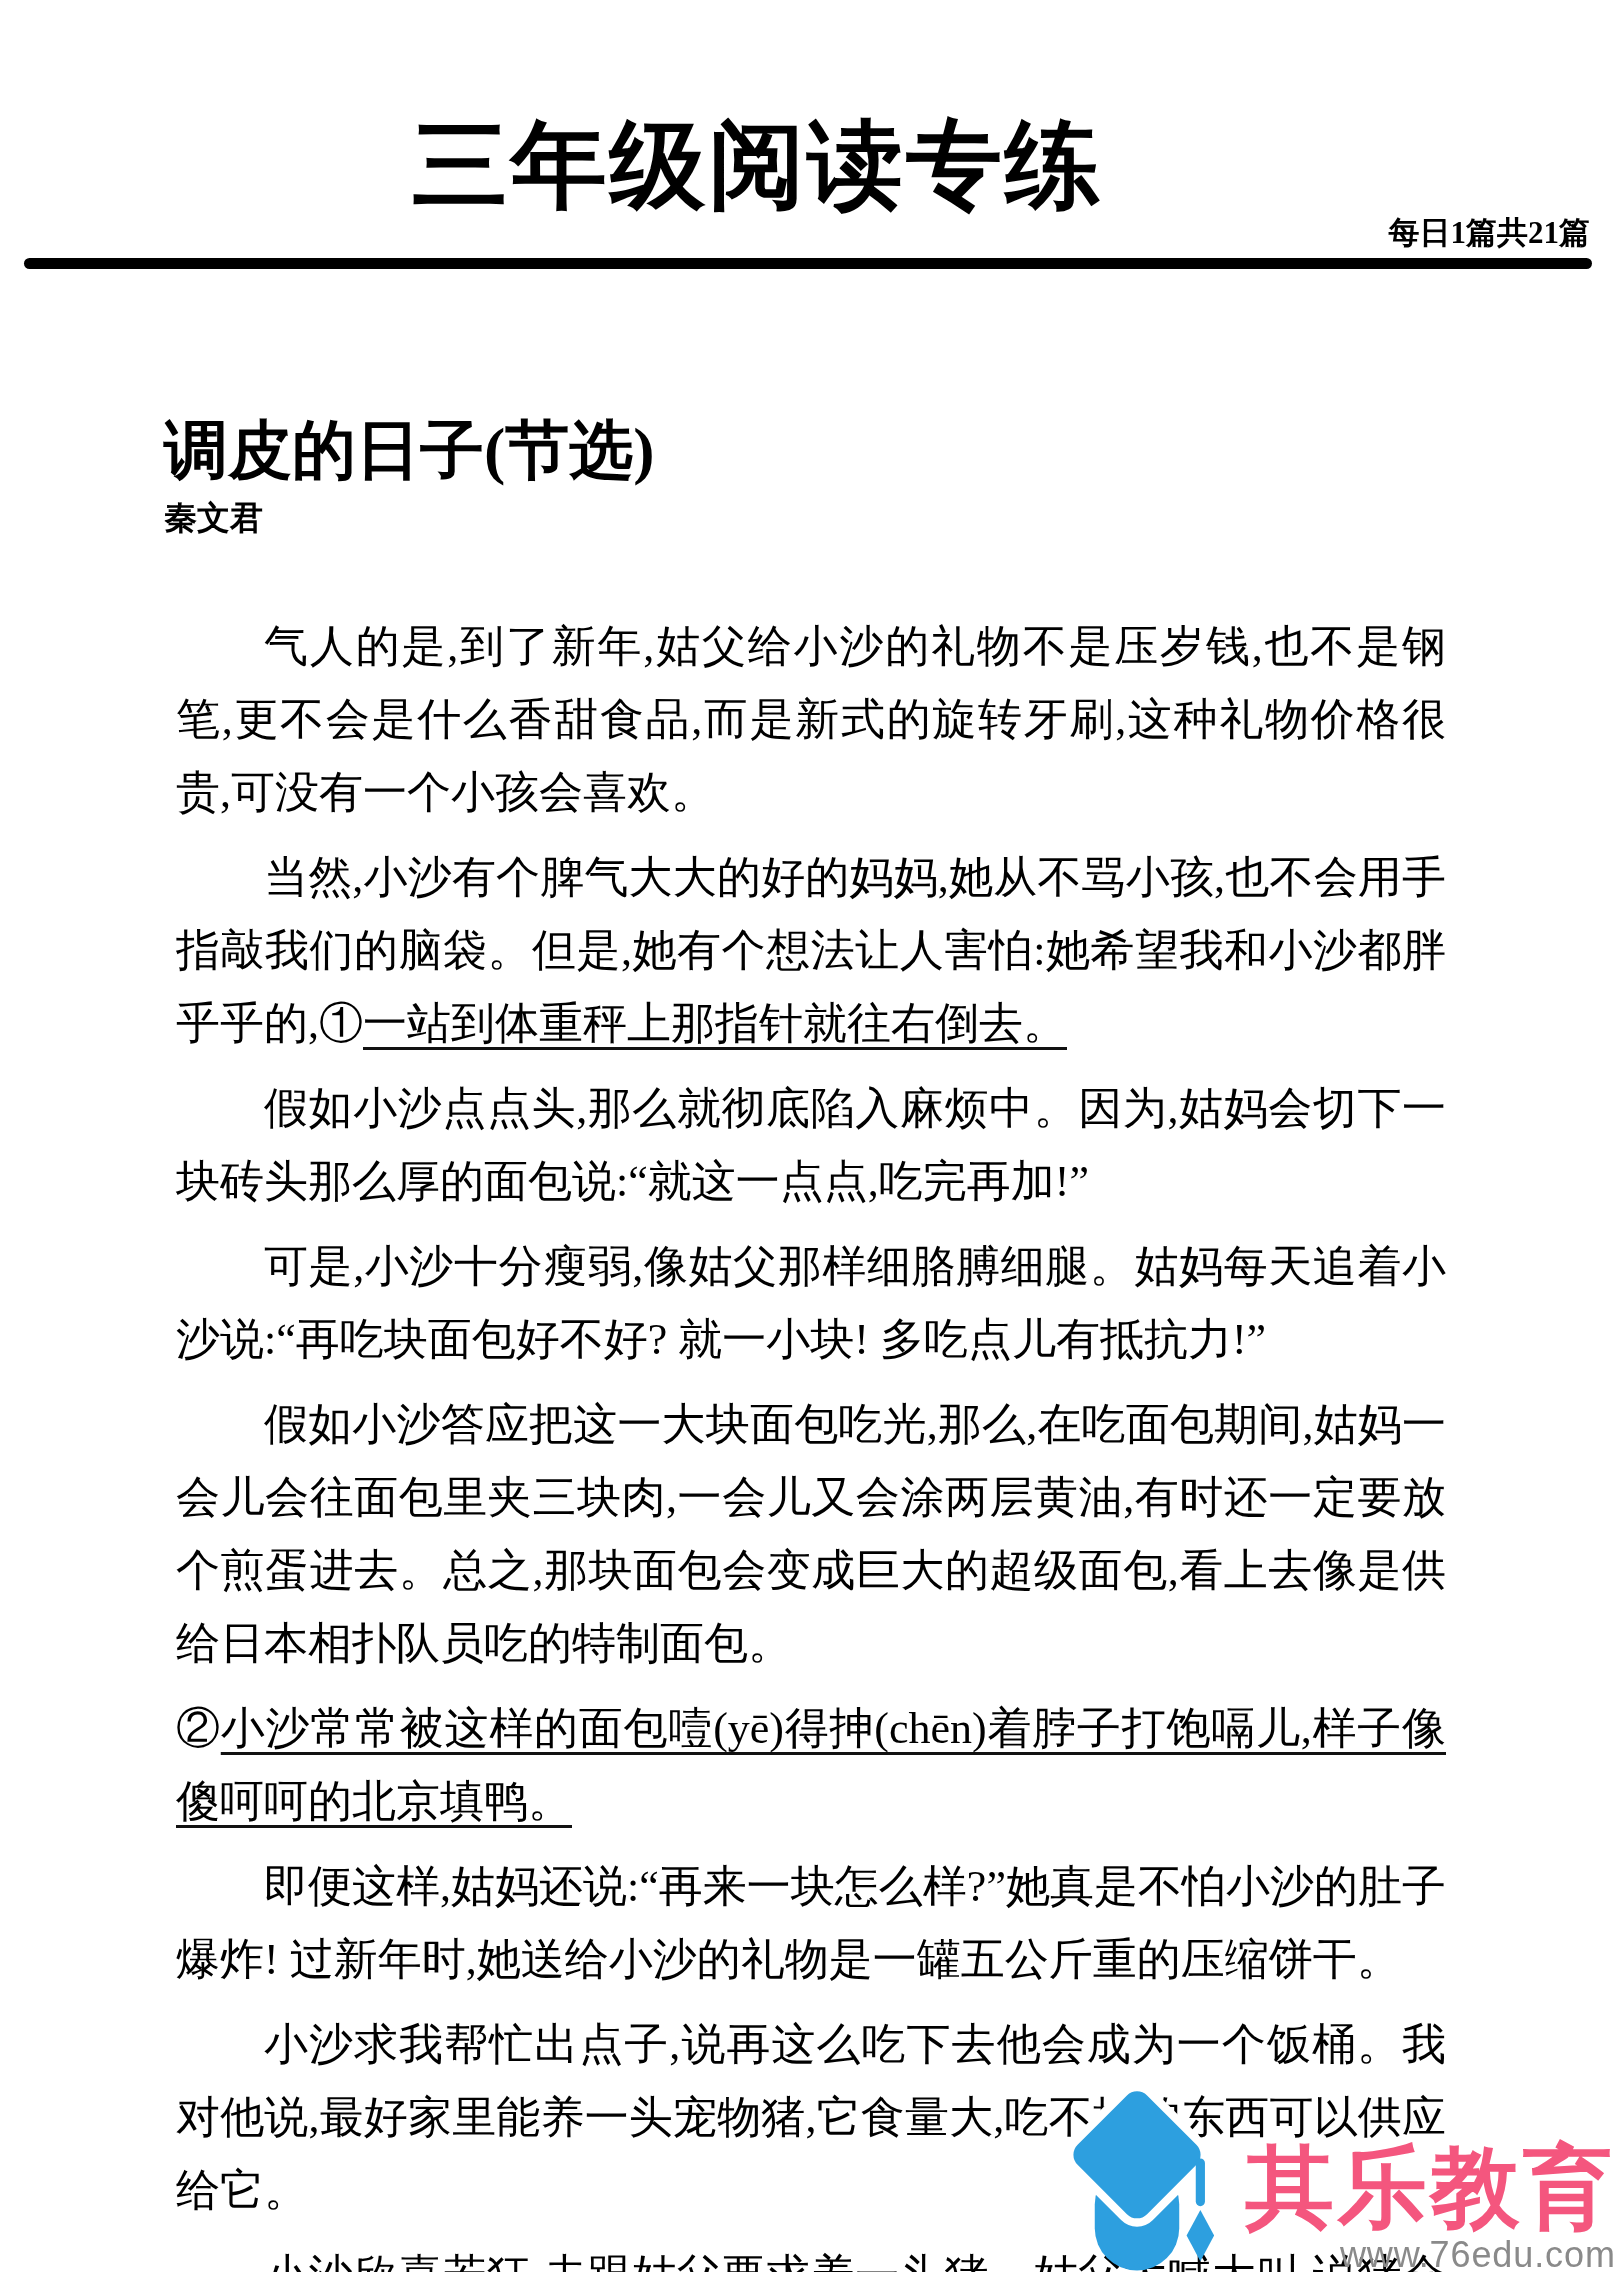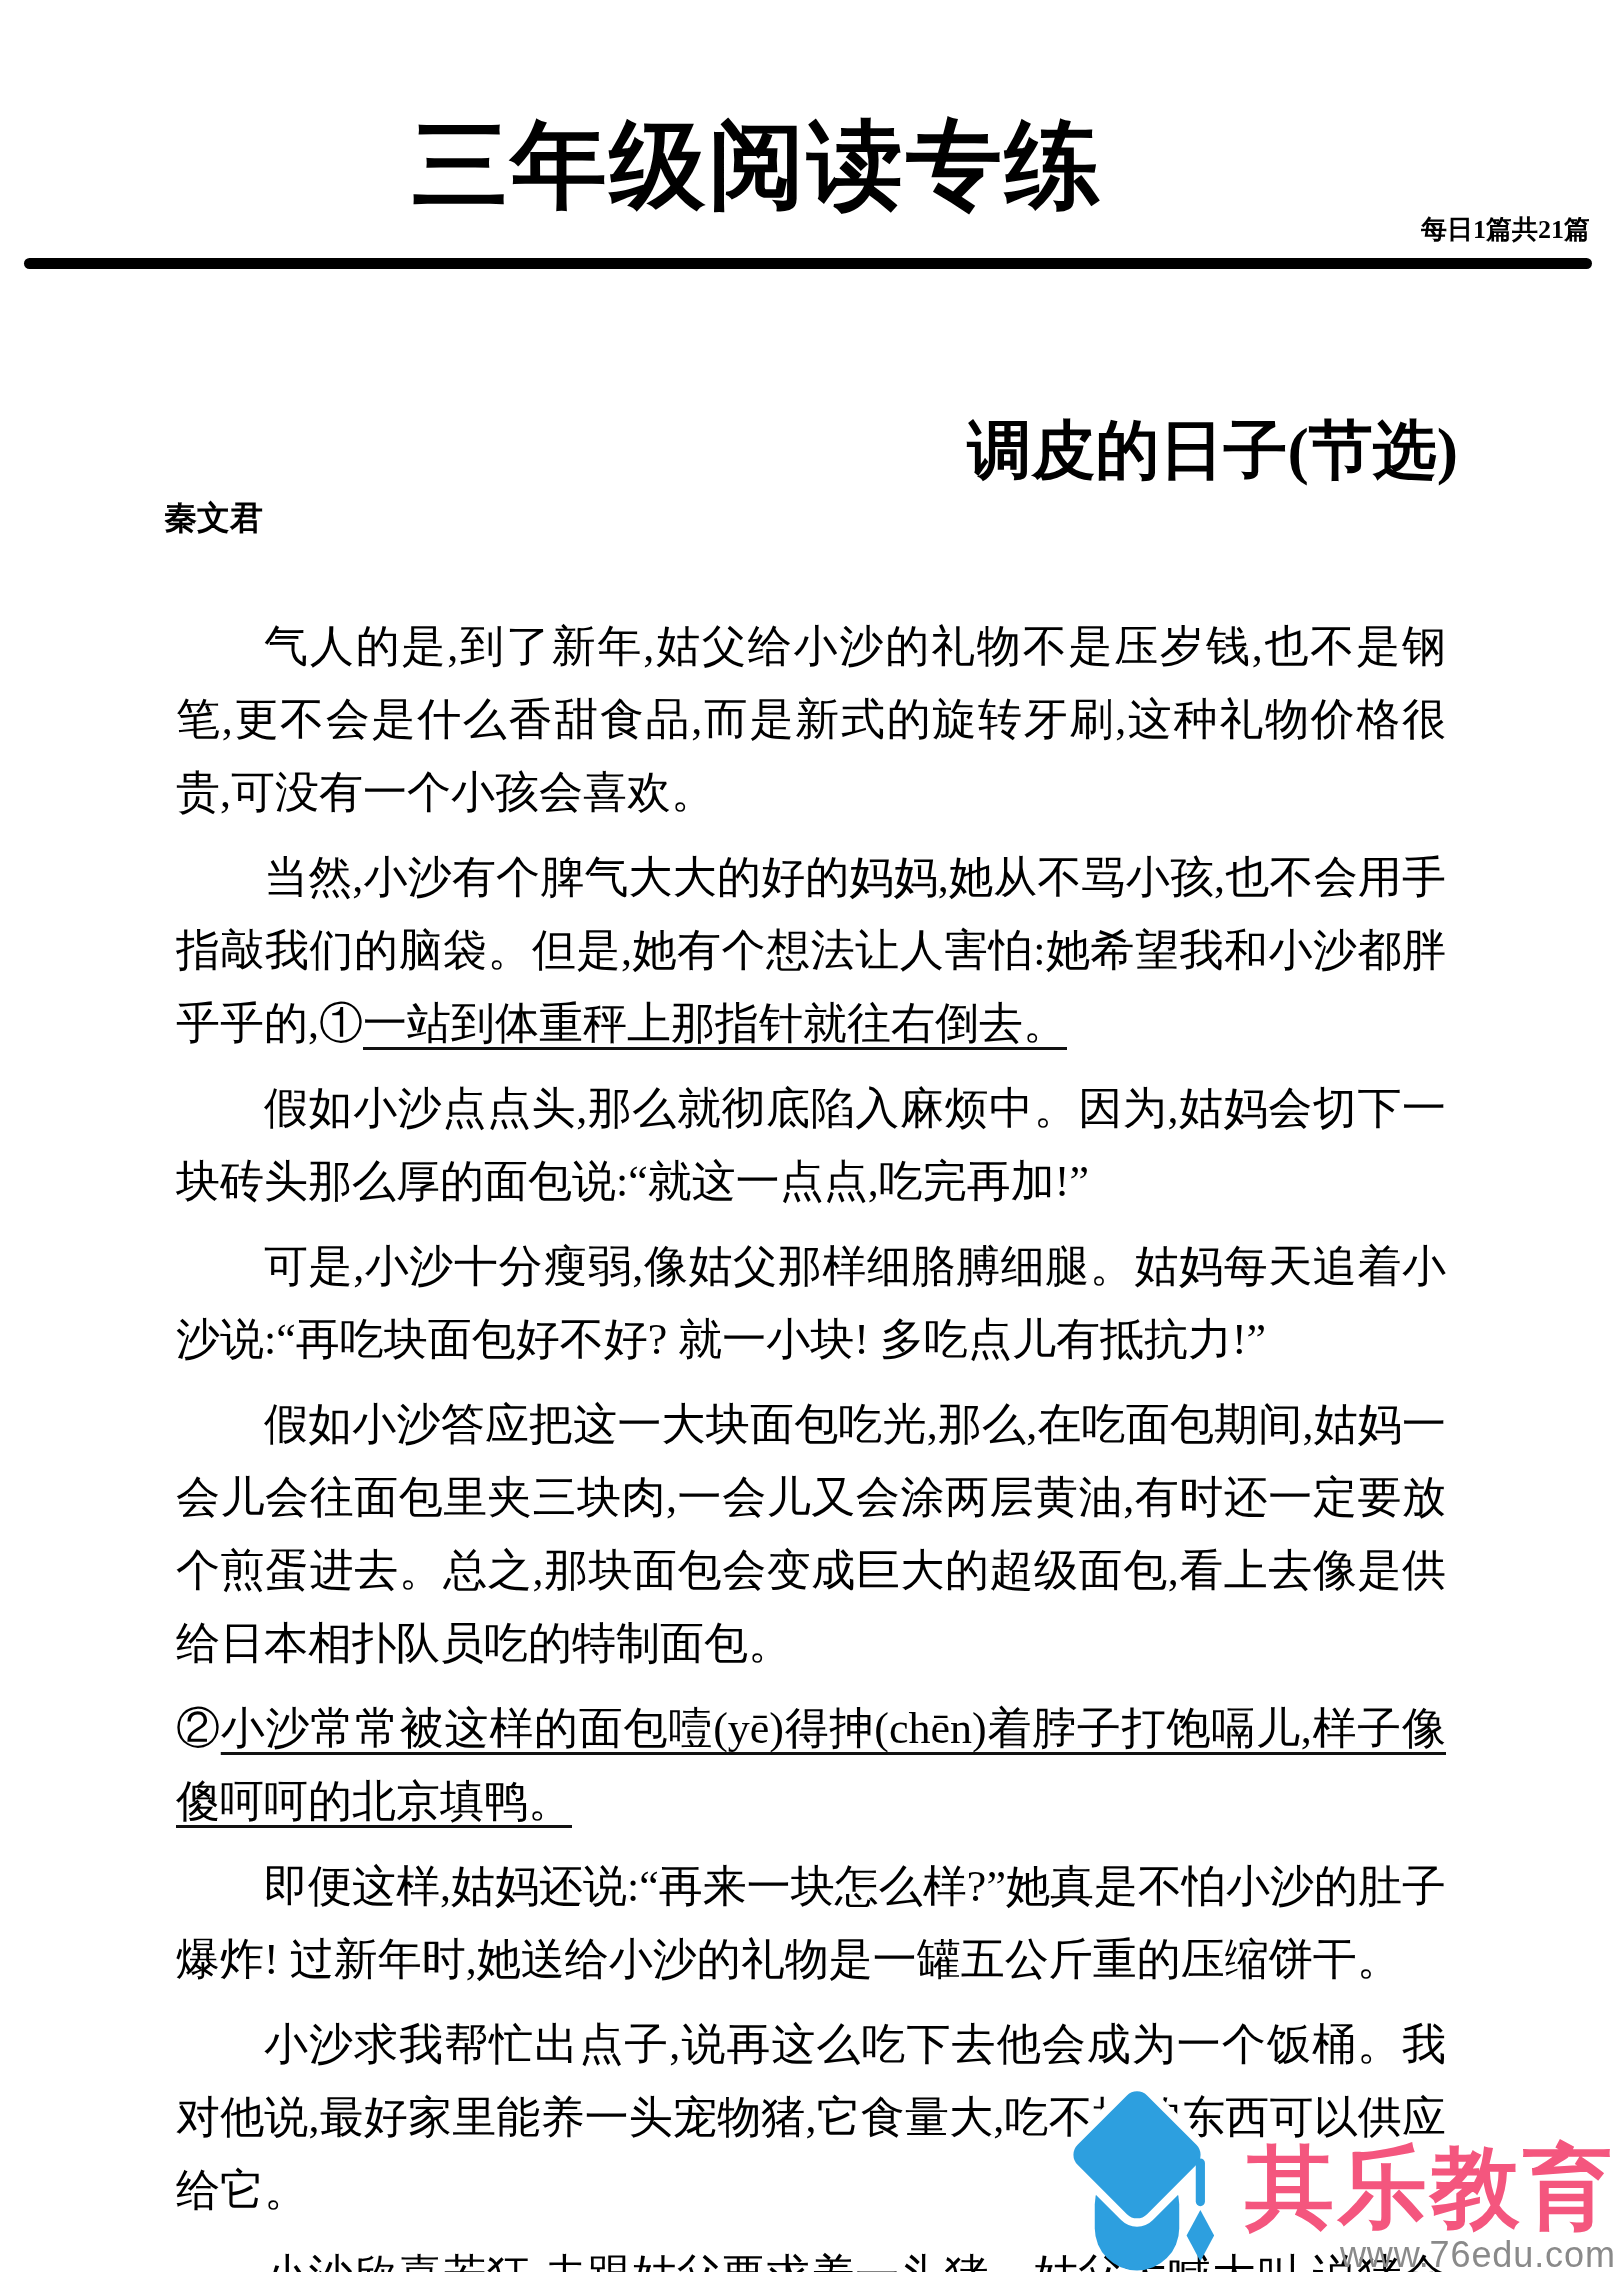--- a/index.html
+++ b/index.html
@@ -9,29 +9,29 @@
   .page{
     position:relative; width:1621px; height:2273px; background:#fff; overflow:hidden;
     font-family:"Liberation Serif","DejaVu Serif",serif; color:#000;
   }
   .h1{
     position:absolute; left:412px; top:118px;
     font-size:96px; font-weight:900; line-height:1; letter-spacing:2.8px; white-space:nowrap;text-align:center;
   }
   .sub{
     position:absolute; right:31px; top:217px;
-    font-size:26px; font-weight:700; line-height:1; white-space:nowrap;
+    font-size:31px; font-weight:700; line-height:1; white-space:nowrap;
   }
   .rule{
     position:absolute; left:24.4px; top:258px; width:1568px; height:11.2px;
     background:#000; border-radius:5.6px;
   }
   .article-title{
     position:absolute; left:164px; top:416px; width:1294px;
-    text-align:right; font-size:64px; font-weight:700; line-height:1.1; margin:0;
+    text-align:left; font-size:64px; font-weight:700; line-height:1.1; margin:0;
   }
   .author{
     position:absolute; left:164px; top:502px; width:1294px;
     font-size:33px; font-weight:600; line-height:1;
   }
   .body-text{
     position:absolute; left:164px; top:598px; width:1294px;
     font-size:44px; line-height:73px;
     text-align:justify; text-justify:inter-character;
   }

